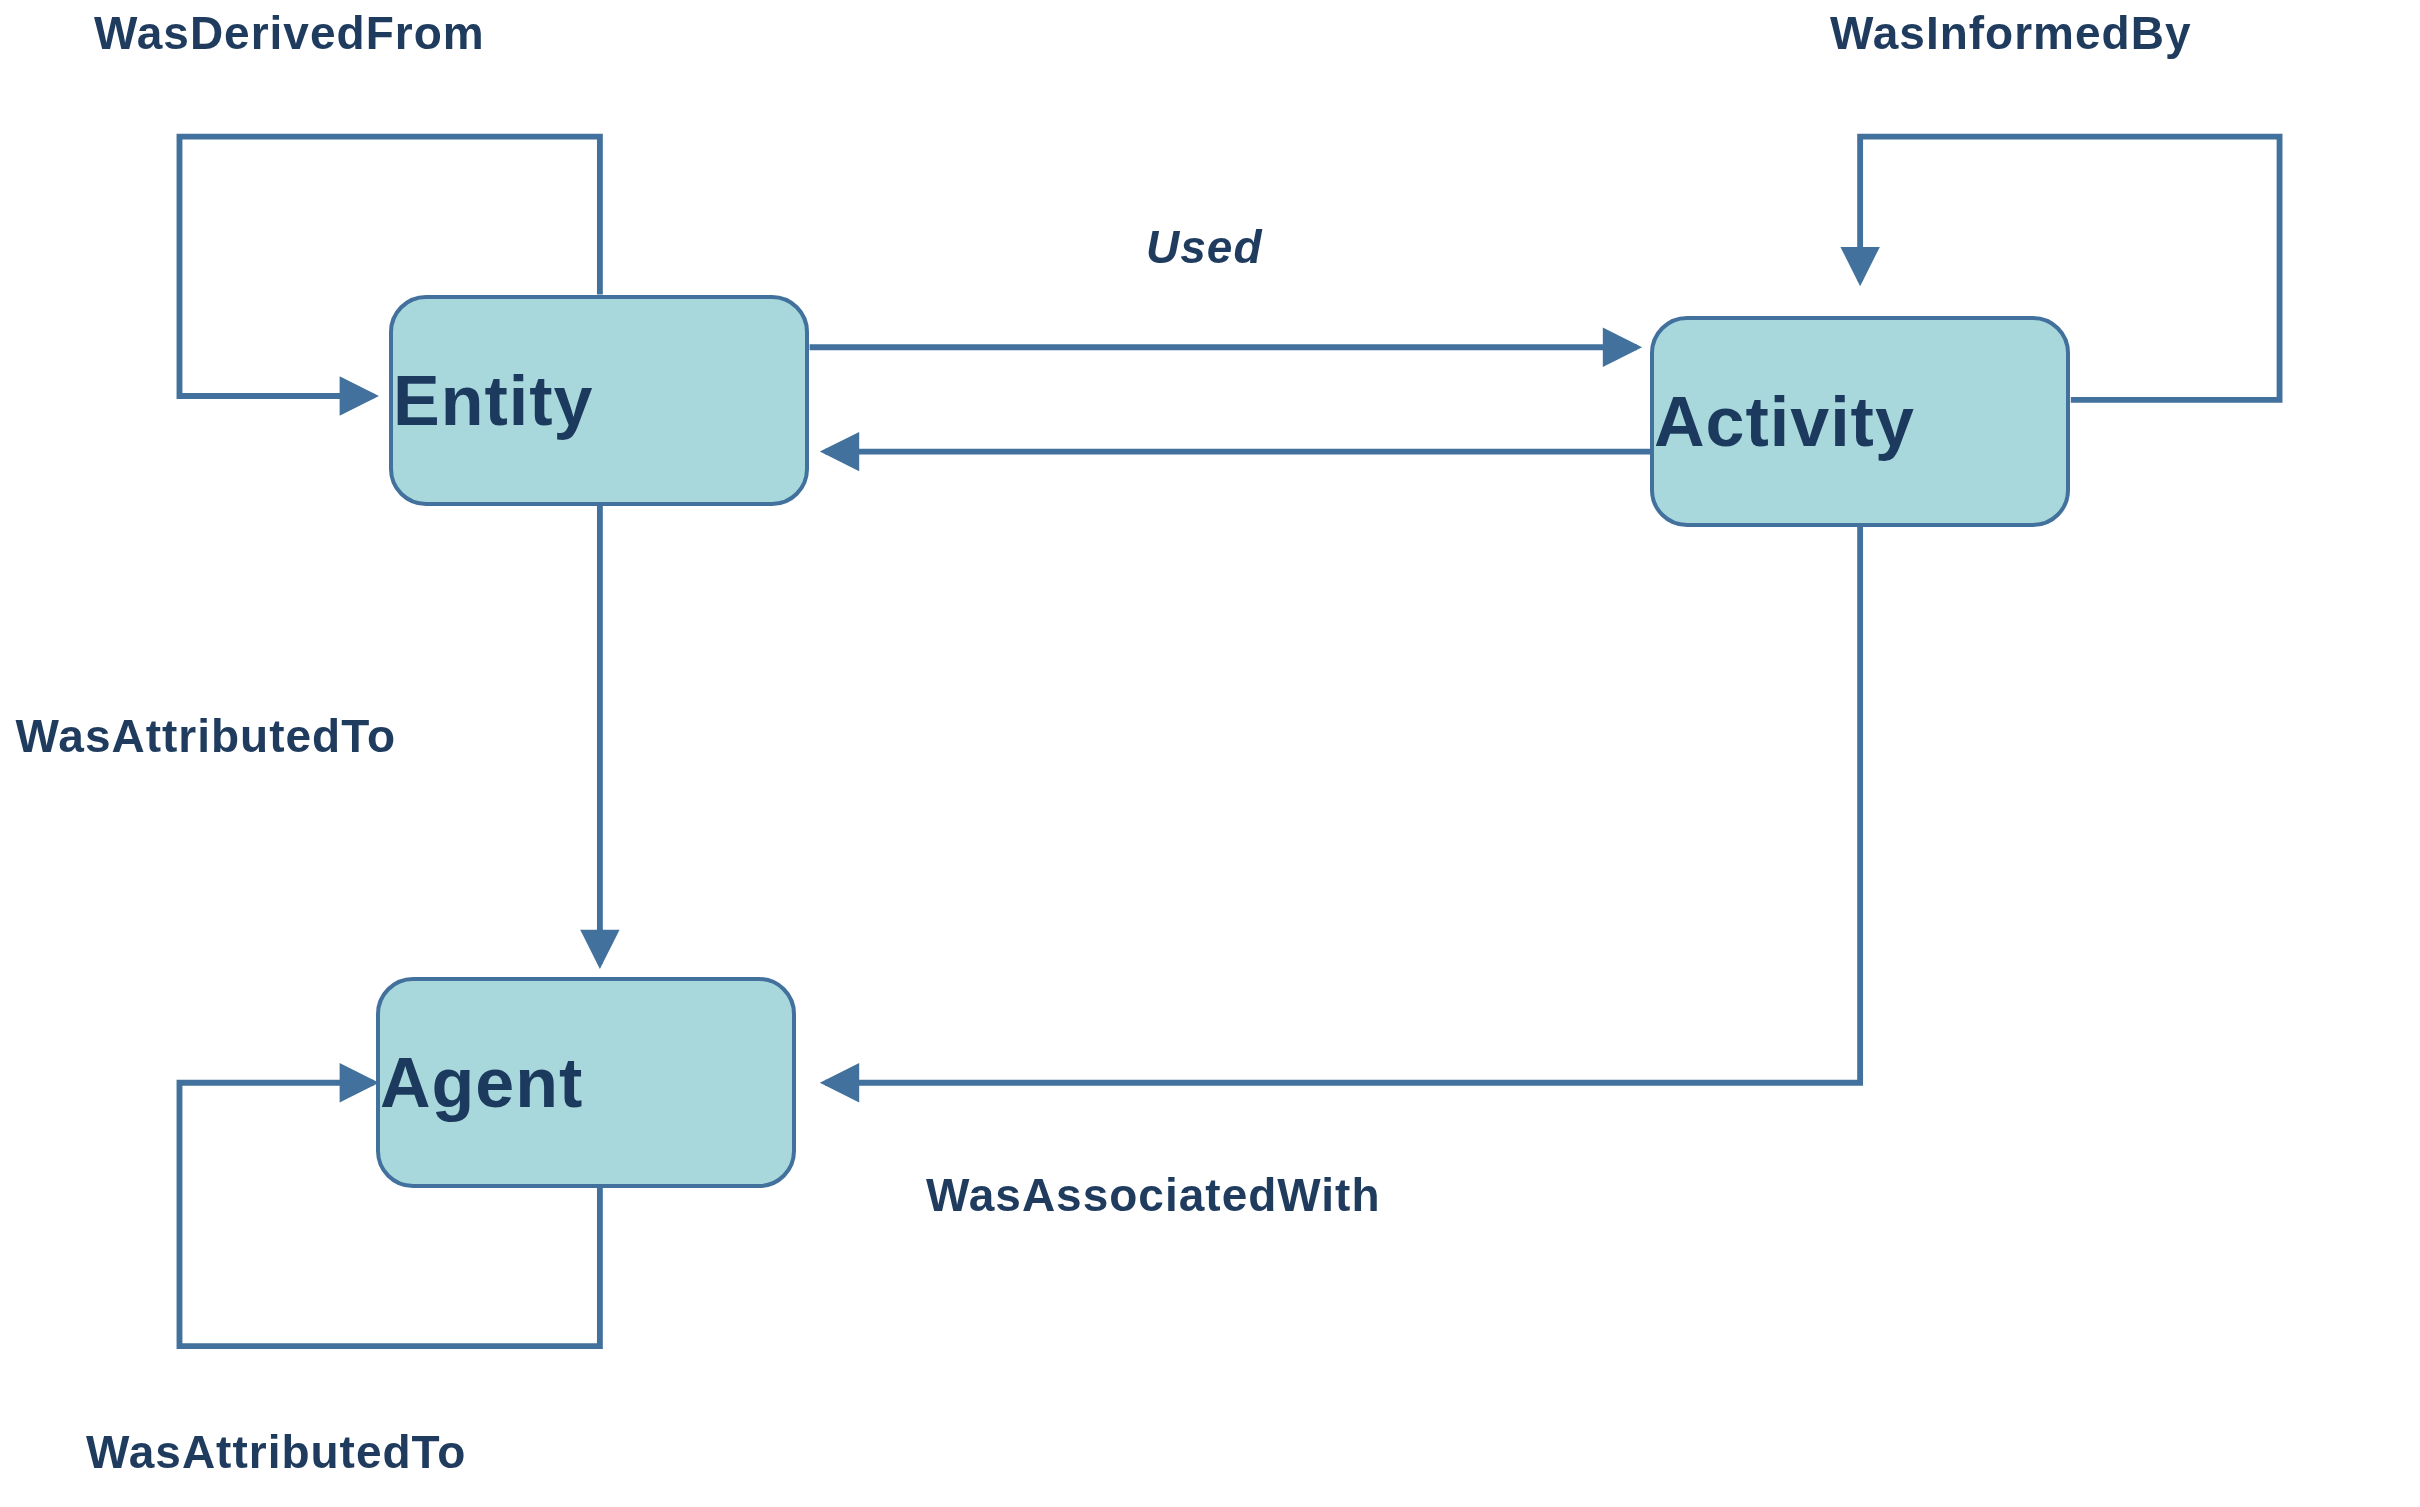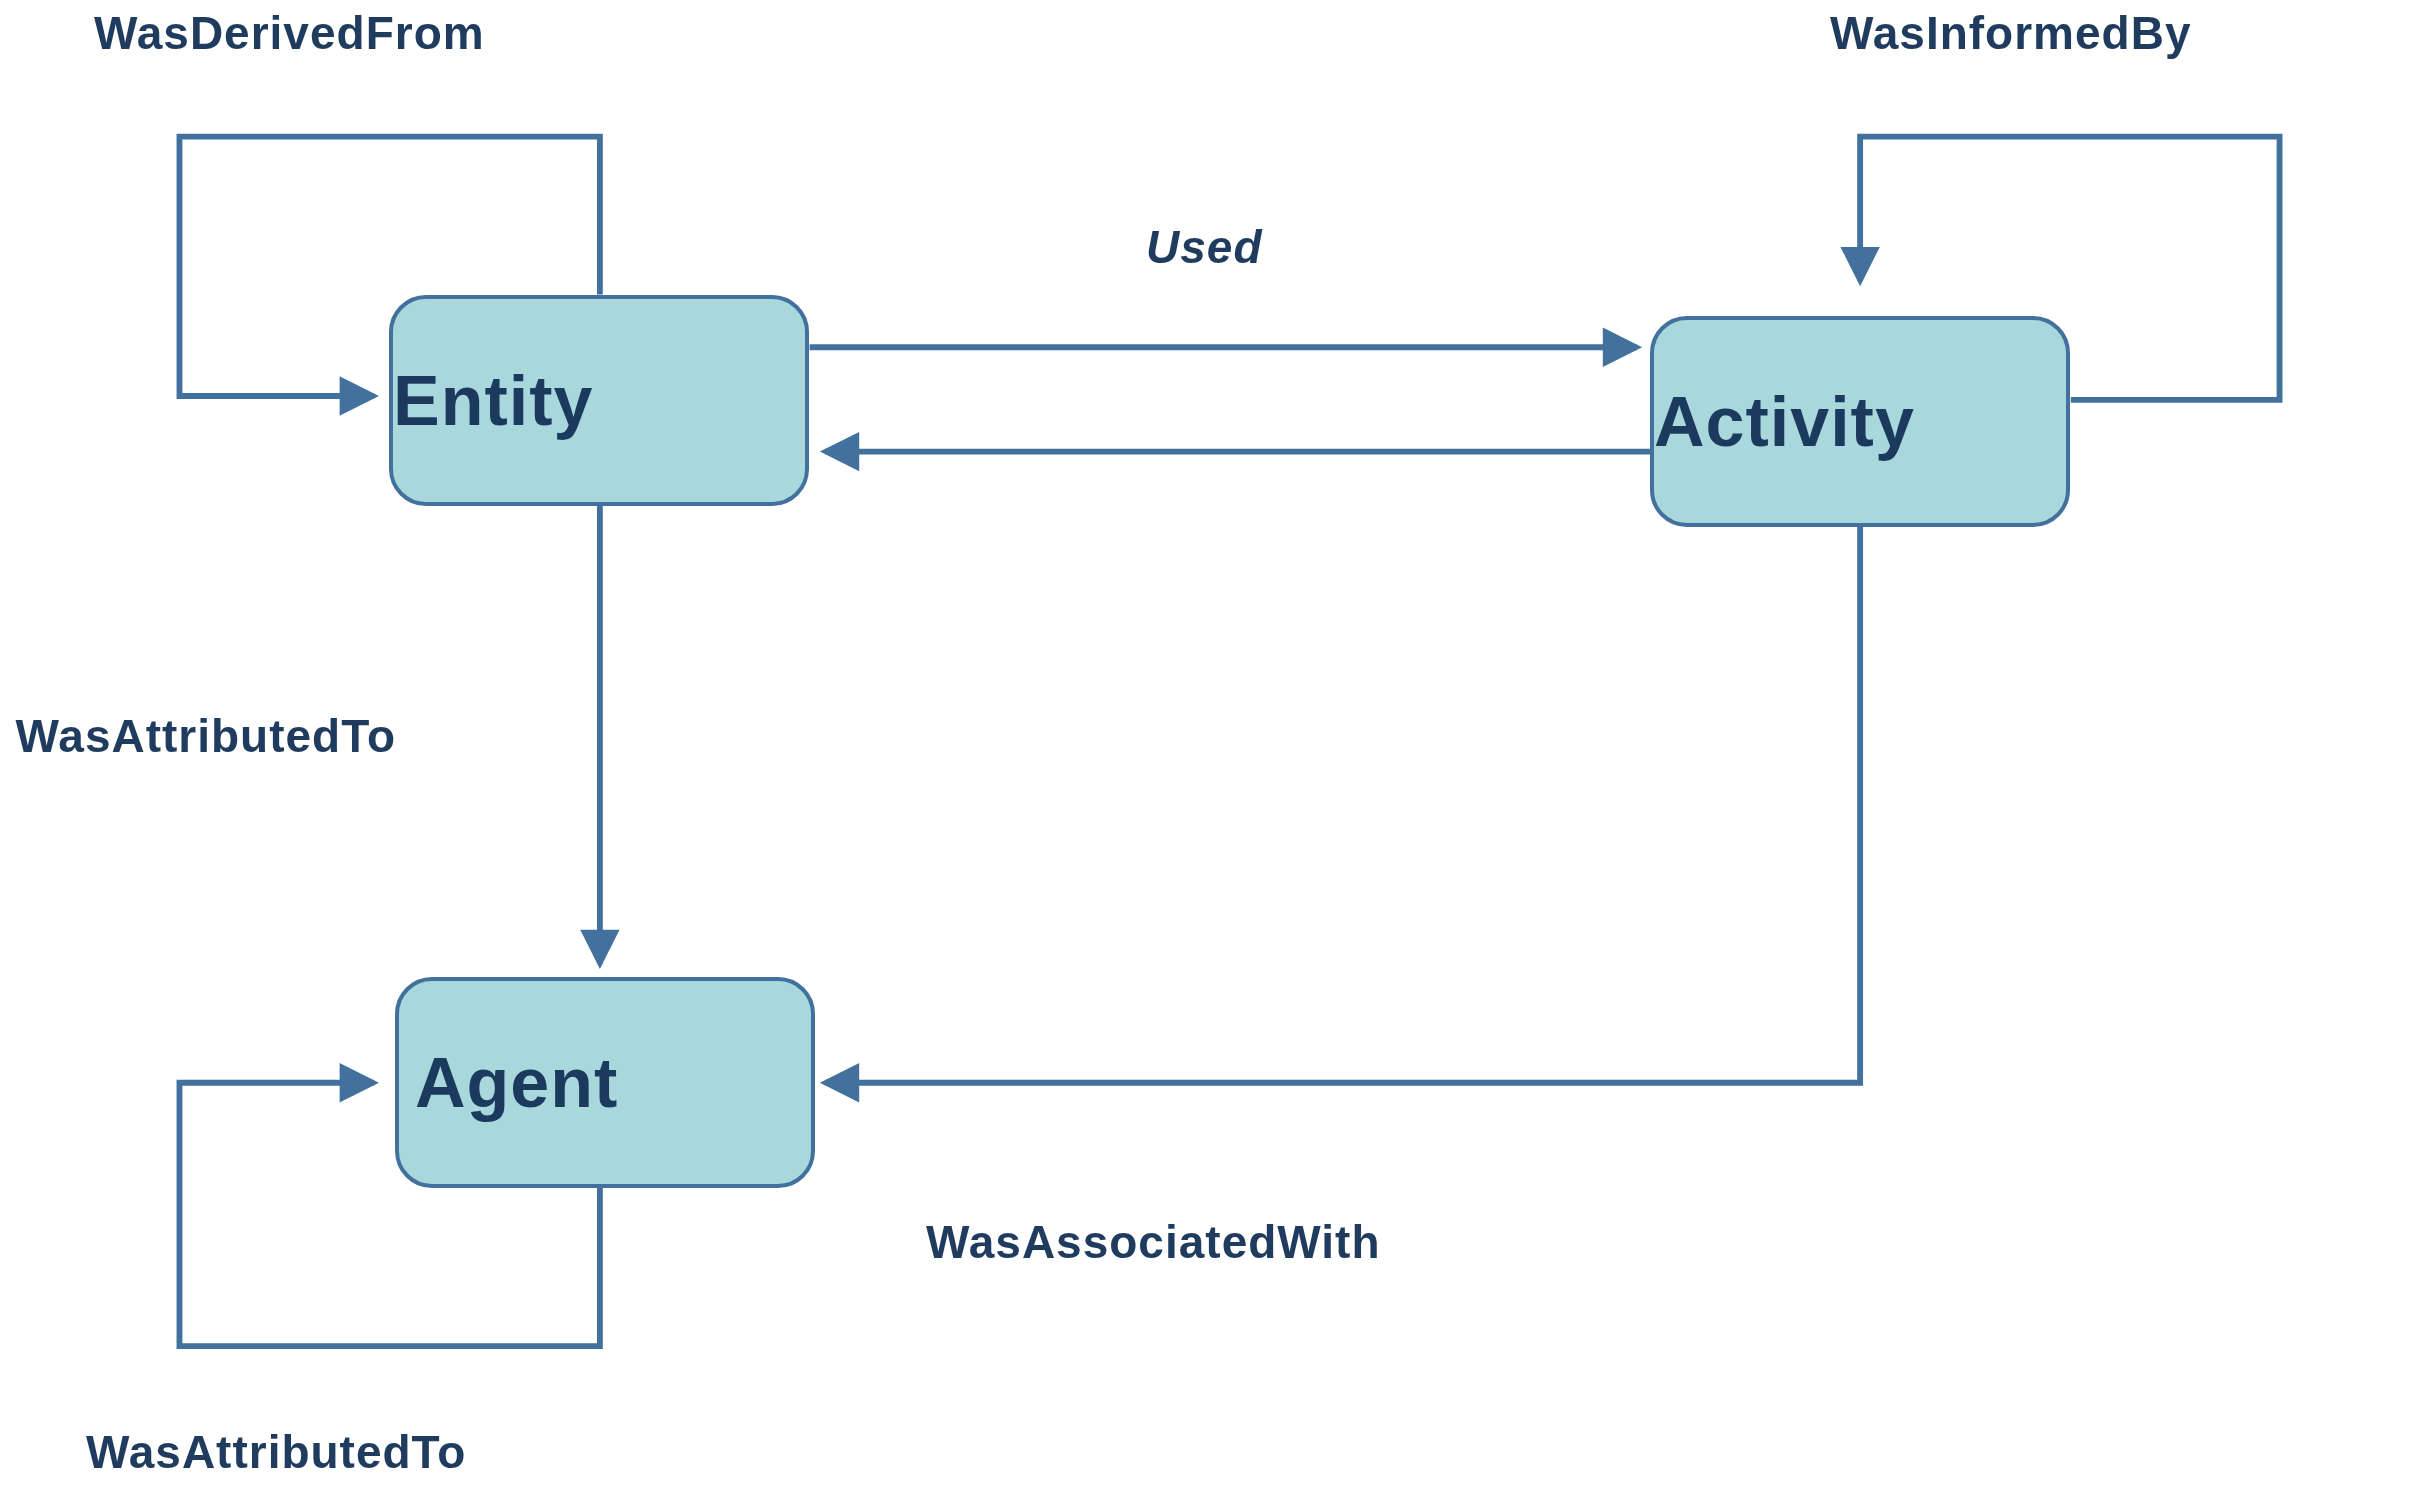--- a/index.html
+++ b/index.html
@@ -34,35 +34,35 @@
     display: flex;
     align-items: center;
     justify-content: flex-start;
     font-size: 70px;
     font-weight: bold;
     color: var(--node-text);
     letter-spacing: 1px;
   }
   .node-entity   { left: 389px;  top: 295px;  }
   .node-activity { left: 1650px; top: 295px; margin-top: 21px;  }
-  .node-agent    { left: 395px;  top: 977px; padding-left: 16px; }
+  .node-agent    { left: 376px;  top: 977px; }
   .edge-label {
     position: absolute;
     font-size: 46px;
     font-weight: bold;
     color: var(--label-text);
     white-space: nowrap;
     letter-spacing: 1px;
   }
   .lbl-wasderivedfrom   { left: 94px;   top: 5.9px;    }
   .lbl-wasinformedby    { left: 1830px; top: 5.9px;    }
   .lbl-used             { left: 1146px; top: 220px; font-style: italic;  }
   .lbl-wasgeneratedby   { left: 931px;  top: 532px;  }
   .lbl-wasattributedto  { left: 15.6px;   top: 693px; margin-top: 16px;  }
-  .lbl-wasassociatedwith{ left: 926px;  top: 1168px; margin-top: 47px; }
+  .lbl-wasassociatedwith{ left: 926px;  top: 1168px; }
   .lbl-actedonbehalfof  { left: 86px;   top: 1425px; }
 </style>
 </head>
 <body>
 
 <div class="canvas">
 
   <svg class="edges-layer" width="2421" height="1508" viewBox="0 0 2482 1546" xmlns="http://www.w3.org/2000/svg">
     <defs>
       <marker id="arrow" viewBox="0 0 12 12" refX="10" refY="6" markerWidth="46" markerHeight="44" markerUnits="userSpaceOnUse" orient="auto">

